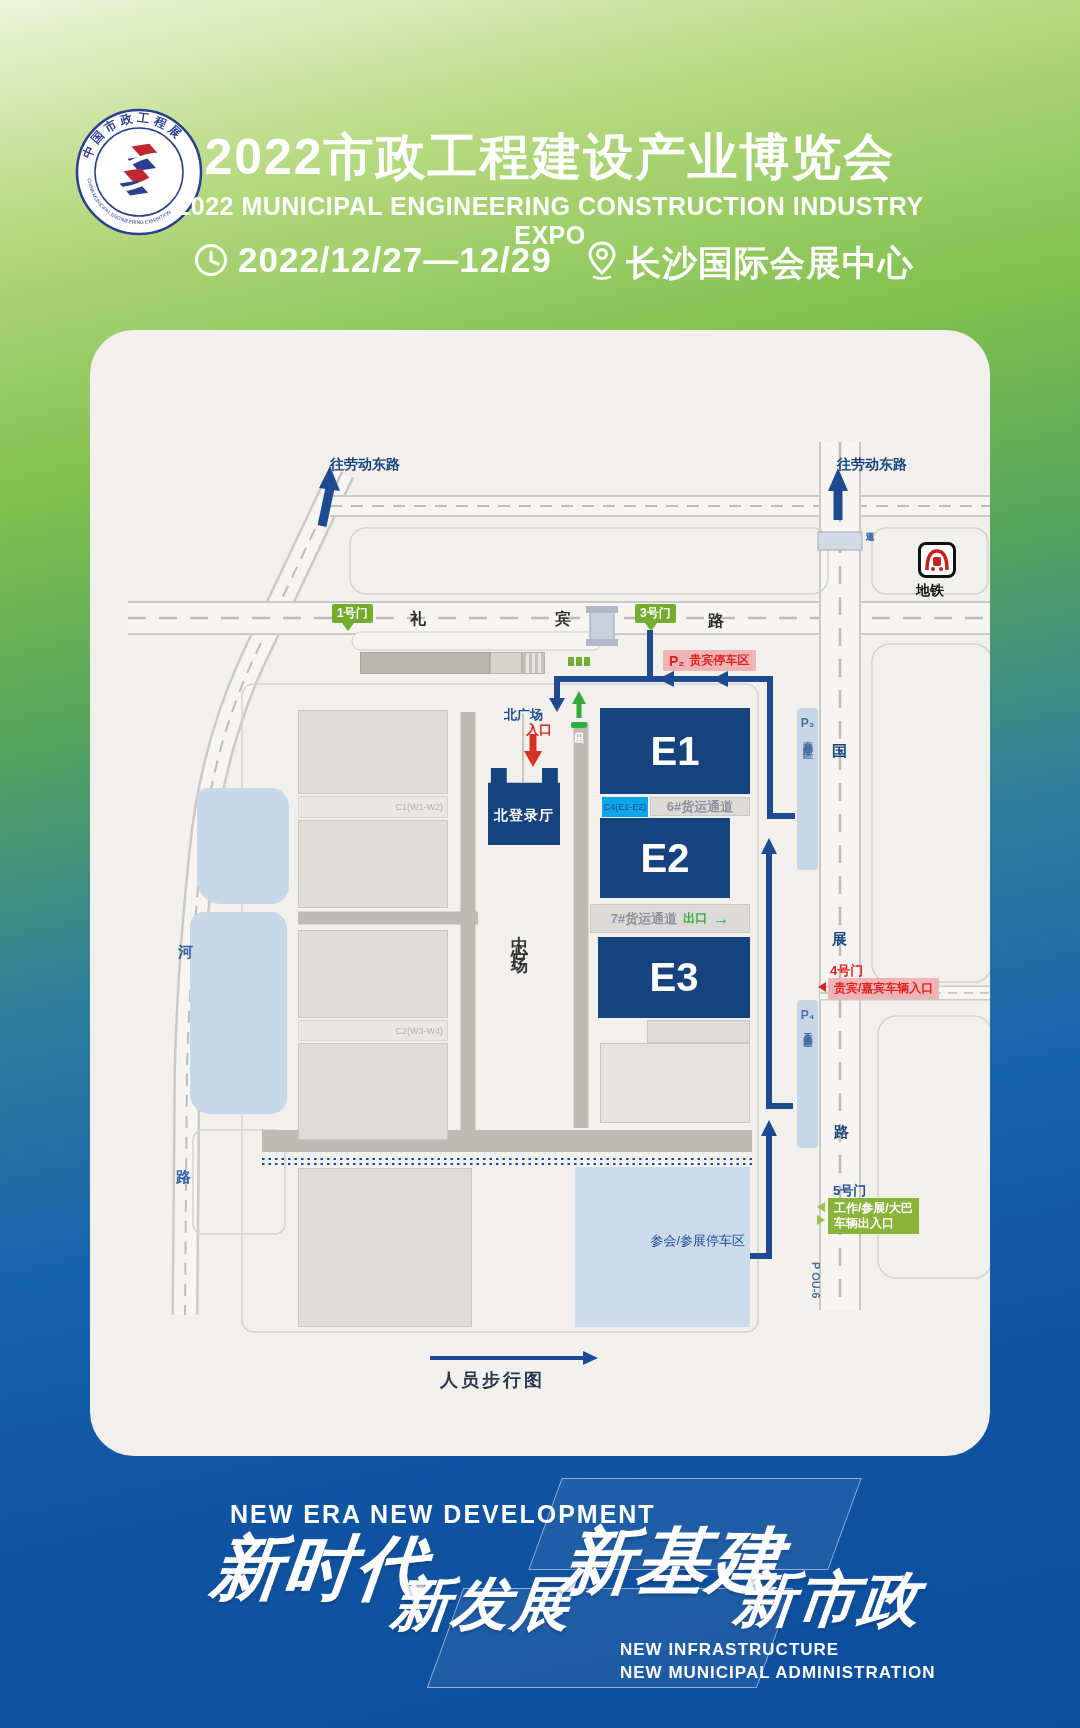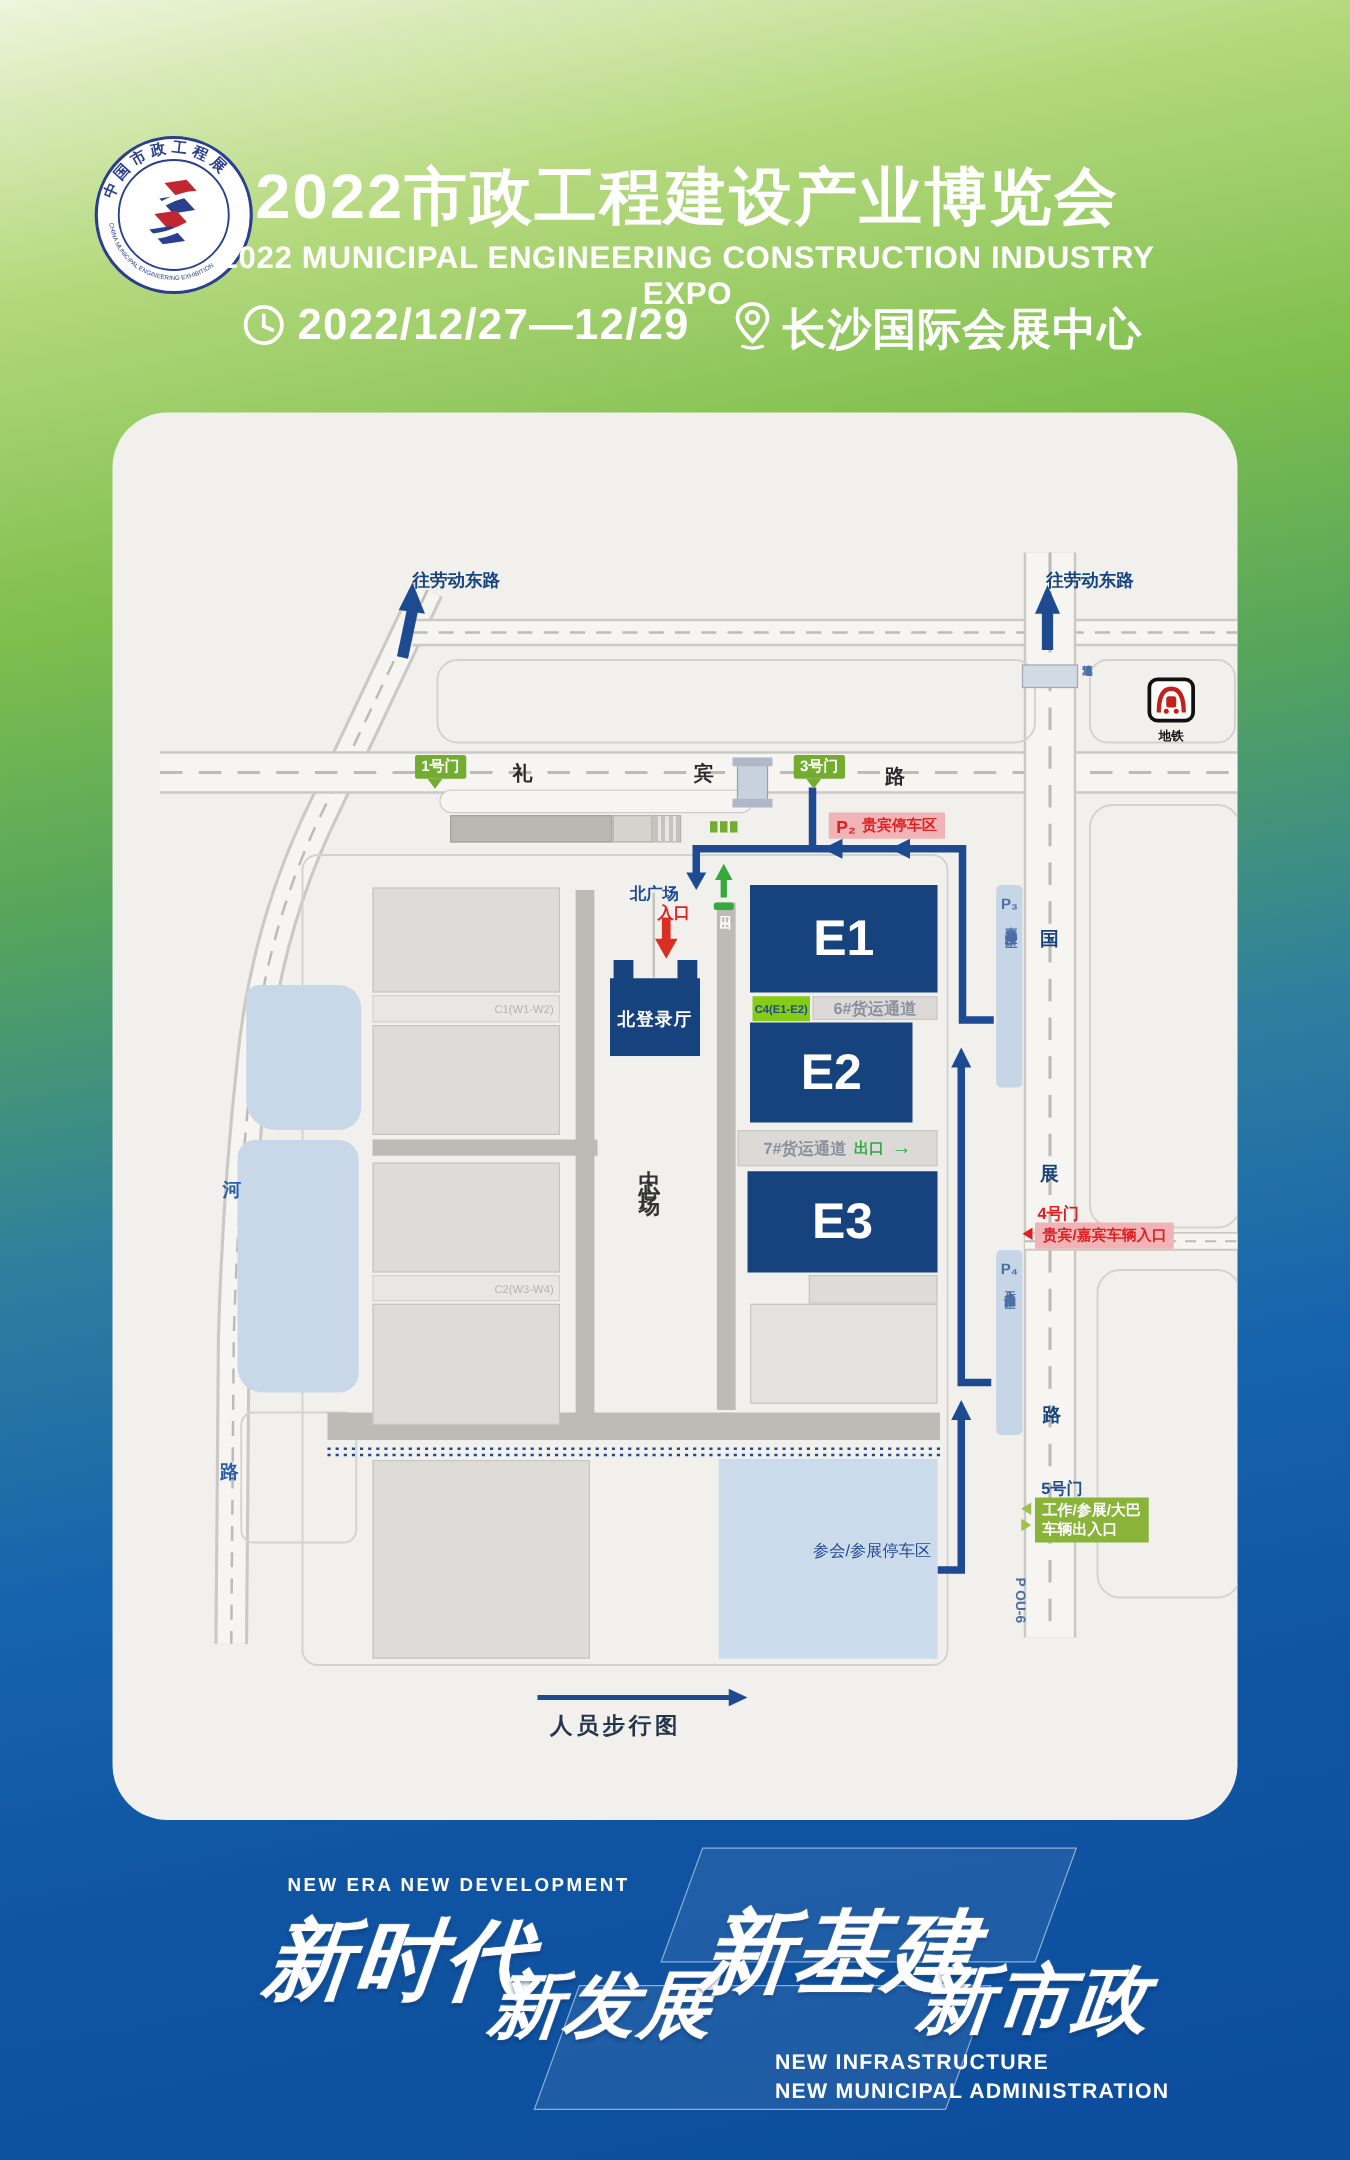--- a/index.html
+++ b/index.html
@@ -177,21 +177,21 @@
     <div class="bld" style="left:398px;top:438px;width:72px;height:77px;font-size:14px;letter-spacing:1px;
          clip-path:polygon(0 19%,4% 19%,4% 0,26% 0,26% 19%,75% 19%,75% 0,97% 0,97% 19%,100% 19%,100% 100%,0 100%);">
       <span style="margin-top:18px;">北登录厅</span>
     </div>
 
     <div class="abs" style="left:414px;top:376px;font-size:13px;font-weight:bold;color:#1d4a90;z-index:4;">北广场</div>
     <div class="abs" style="left:436px;top:391px;font-size:13px;font-weight:bold;color:#e02020;z-index:4;">入口</div>
     <div class="abs vtext" style="left:481px;top:392px;background:#36a93c;color:#fff;font-size:10px;font-weight:bold;padding:3px 1px;border-radius:2px;z-index:4;">出口</div>
 
     <div class="bld" style="left:510px;top:378px;width:150px;height:86px;font-size:40px;z-index:3;">E1</div>
-    <div class="abs" style="left:512px;top:467px;width:46px;height:20px;background:#84cc16;color:#1d4a90;font-size:9px;font-weight:bold;display:flex;align-items:center;justify-content:center;z-index:3;">C4(E1-E2)</div>
+    <div class="abs" style="left:512px;top:467px;width:46px;height:20px;background:#0ea5e9;color:#1d4a90;font-size:9px;font-weight:normal;display:flex;align-items:center;justify-content:center;z-index:3;">C4(E1-E2)</div>
     <div class="corr-band" style="left:560px;top:467px;width:100px;height:19px;">
       <span>6#货运通道</span>
     </div>
     <div class="bld" style="left:510px;top:488px;width:130px;height:80px;font-size:40px;z-index:3;">E2</div>
     <div class="corr-band" style="left:500px;top:574px;width:160px;height:29px;">
       <span>7#货运通道</span>
       <span class="green-txt" style="font-size:12px;">出口</span>
       <span class="green-txt" style="font-size:16px;">→</span>
     </div>
     <div class="bld" style="left:508px;top:607px;width:152px;height:81px;font-size:40px;z-index:3;">E3</div>
@@ -250,38 +250,38 @@
     <div class="abs vtext" style="left:773px;top:196px;font-size:8px;font-weight:bold;color:#4a6fa5;z-index:3;">地下通道</div>
 
     <div class="metro-box" style="left:828px;top:212px;">
       <svg width="28" height="26" viewBox="0 0 28 26">
         <path d="M4 23 Q4 4 14 4 Q24 4 24 23" fill="none" stroke="#c5211c" stroke-width="3.5"></path>
         <rect x="10" y="10" width="8" height="9" rx="2" fill="#c5211c"></rect>
         <circle cx="10" cy="22" r="2" fill="#c5211c"></circle>
         <circle cx="18" cy="22" r="2" fill="#c5211c"></circle>
       </svg>
     </div>
-    <div class="abs" style="left:826px;top:252px;width:42px;text-align:center;font-size:10px;font-weight:bold;color:#111;z-index:3;">地铁</div>
+    <div class="abs" style="left:826px;top:252px;width:42px;text-align:left;font-size:14px;font-weight:bold;color:#111;z-index:3;">地铁</div>
 
     <div class="abs" style="left:270px;top:322px;width:130px;height:22px;background:#b9b7b1;border:1px solid #a5a39d;z-index:3;"></div>
     <div class="abs" style="left:400px;top:322px;width:32px;height:22px;background:#d5d3cd;border:1px solid #b5b3ad;z-index:3;"></div>
     <div class="abs" style="left:432px;top:322px;width:23px;height:22px;background:repeating-linear-gradient(90deg,#c5c3bd 0 3px,#e8e6e2 3px 6px);border:1px solid #b5b3ad;z-index:3;"></div>
     <div class="abs" style="left:478px;top:327px;display:flex;gap:2px;z-index:3;">
       <span style="width:6px;height:9px;background:#74ac2f;display:inline-block;"></span>
       <span style="width:6px;height:9px;background:#74ac2f;display:inline-block;"></span>
       <span style="width:6px;height:9px;background:#74ac2f;display:inline-block;"></span>
     </div>
 
     <div class="abs" style="left:350px;top:1038px;font-size:18px;font-weight:bold;color:#25364a;letter-spacing:3px;z-index:3;">人员步行图</div>
   </div>
 
   <div class="glass" style="left:545px;top:1478px;width:300px;height:92px;"></div>
   <div class="glass" style="left:445px;top:1588px;width:330px;height:100px;"></div>
 
-  <div class="abs" style="left:230px;top:1500px;font-size:15px;font-weight:bold;color:#fff;letter-spacing:2px;z-index:3;">NEW ERA  NEW DEVELOPMENT</div>
+  <div class="abs" style="left:230px;top:1500px;font-size:25px;font-weight:bold;color:#fff;letter-spacing:2px;z-index:3;">NEW ERA  NEW DEVELOPMENT</div>
 
   <div class="footer-slogan" style="left:212px;top:1522px;font-size:70px;">新时代</div>
   <div class="footer-slogan" style="left:392px;top:1566px;font-size:58px;">新发展</div>
   <div class="footer-slogan" style="left:562px;top:1514px;font-size:72px;">新基建</div>
   <div class="footer-slogan" style="left:735px;top:1560px;font-size:60px;">新市政</div>
 
   <div class="abs" style="left:620px;top:1640px;font-size:17px;font-weight:bold;color:#fff;letter-spacing:1px;z-index:3;">NEW INFRASTRUCTURE</div>
   <div class="abs" style="left:620px;top:1663px;font-size:17px;font-weight:bold;color:#fff;letter-spacing:1px;z-index:3;">NEW MUNICIPAL ADMINISTRATION</div>
 
 </div>

